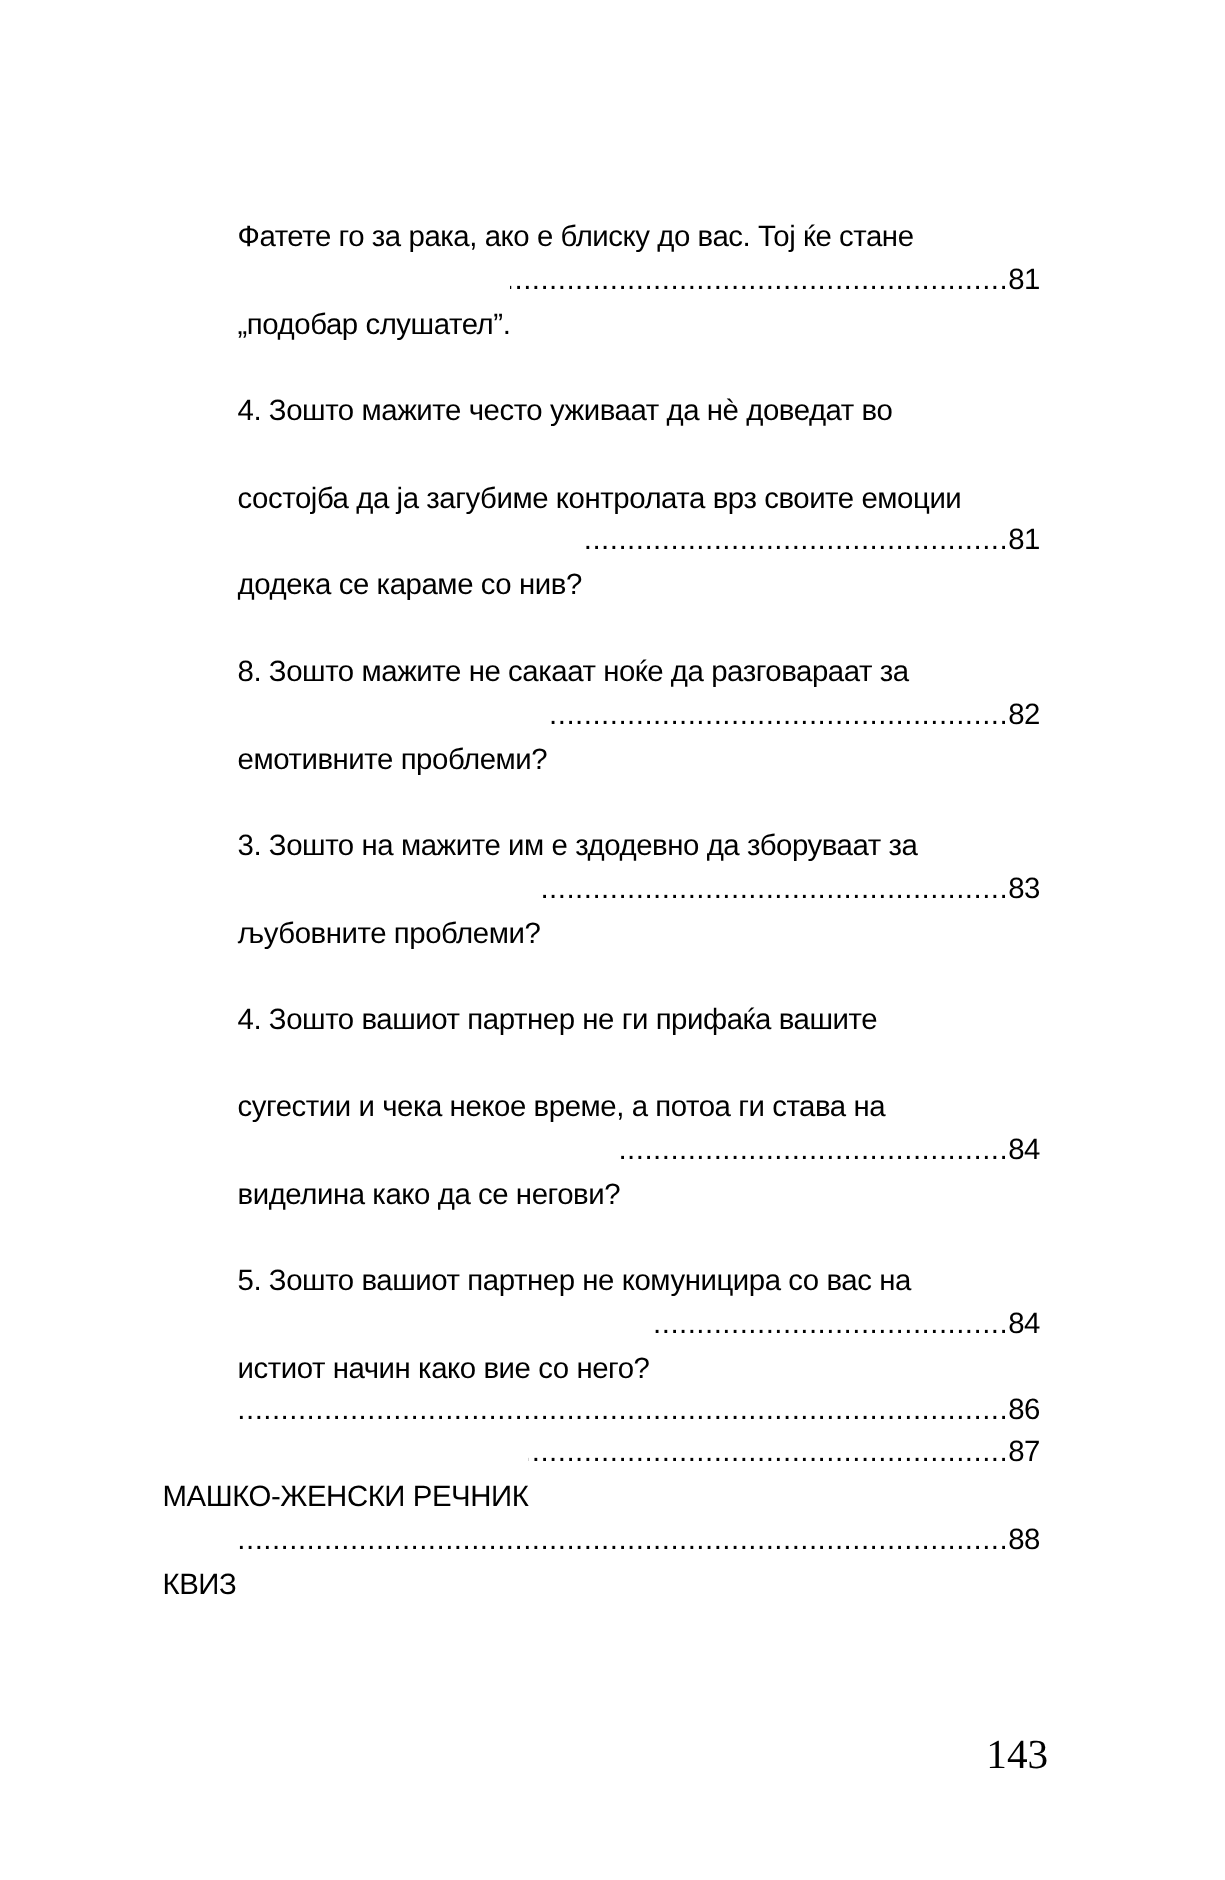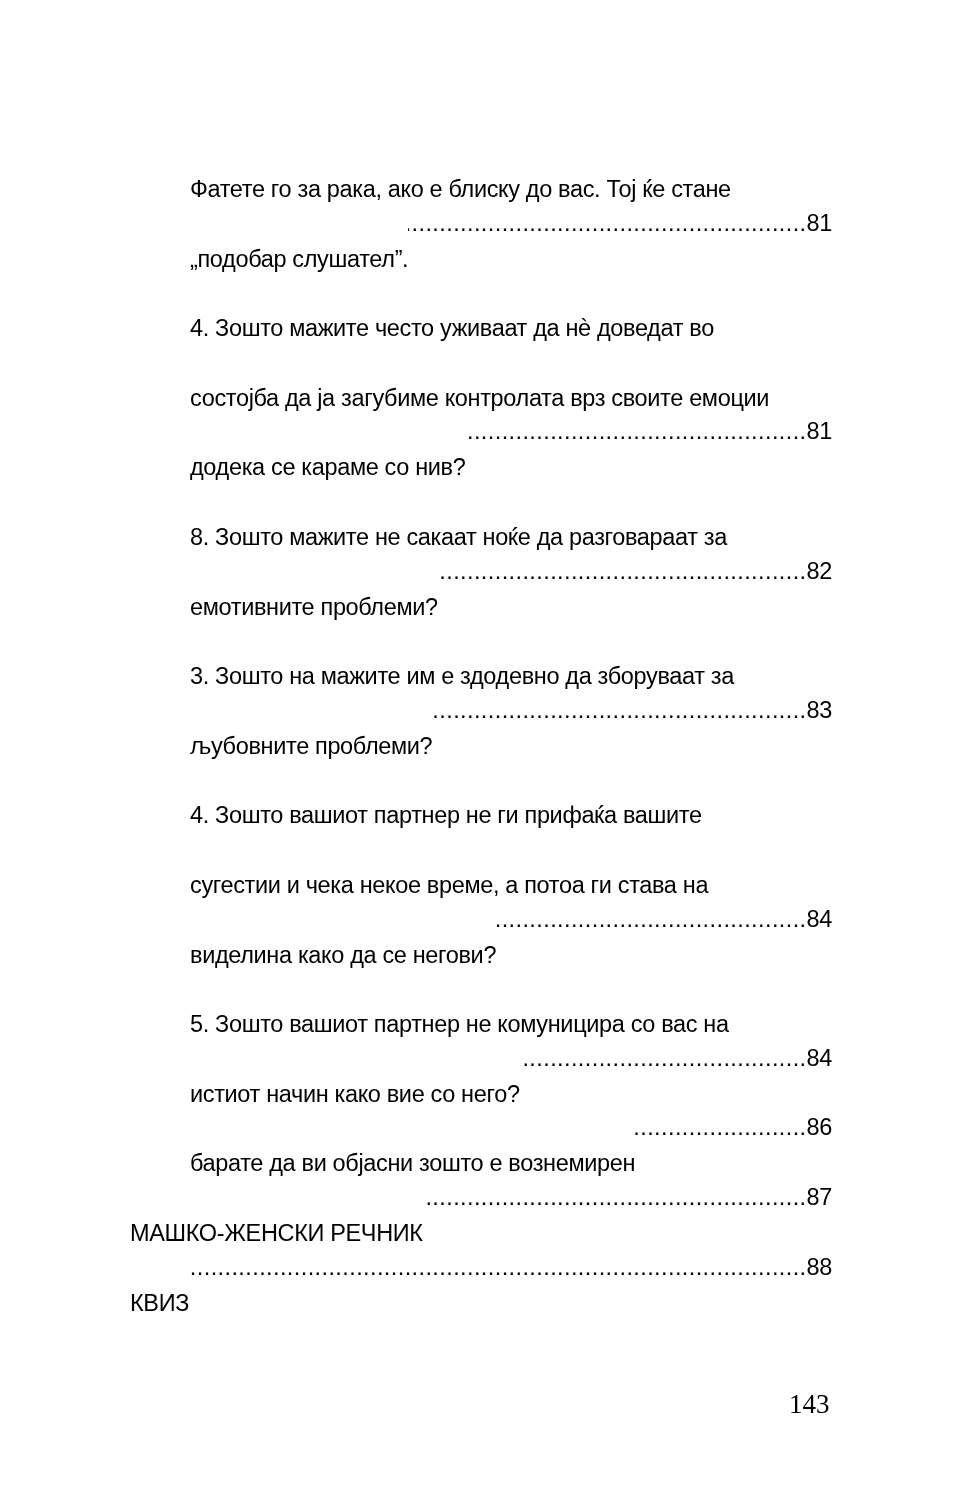--- a/index.html
+++ b/index.html
@@ -53,21 +53,21 @@
       letter-spacing: 0.4px;
     }
     .entry .line .page {
       flex: 0 0 auto;
     }
     .page-number {
       position: absolute;
       left: 789px;
       top: 1388px;
       font-family: "Liberation Serif", "DejaVu Serif", serif;
-      font-size: 27px;
+      font-size: 33px;
       line-height: 32px;
     }
   </style>
 </head>
 <body>
 
 <div class="toc">
 
   <div class="entry level-2">
     <div class="line">
@@ -136,21 +136,20 @@
     </div>
     <div class="line last">
       <span class="txt">истиот начин како вие со него? </span>
       <span class="leader"></span>
       <span class="page">84</span>
     </div>
   </div>
 
   <div class="entry level-2">
     <div class="line last">
-      <span class="txt">барате да ви објасни зошто е вознемирен</span>
       <span class="leader"></span>
       <span class="page">86</span>
     </div>
   </div>
 
   <div class="entry level-1">
     <div class="line last">
       <span class="txt">МАШКО-ЖЕНСКИ РЕЧНИК</span>
       <span class="leader"></span>
       <span class="page">87</span>

